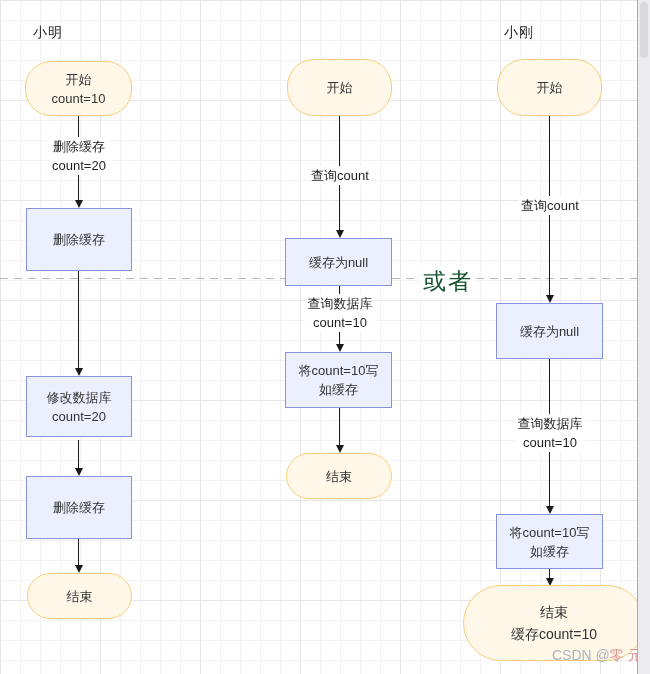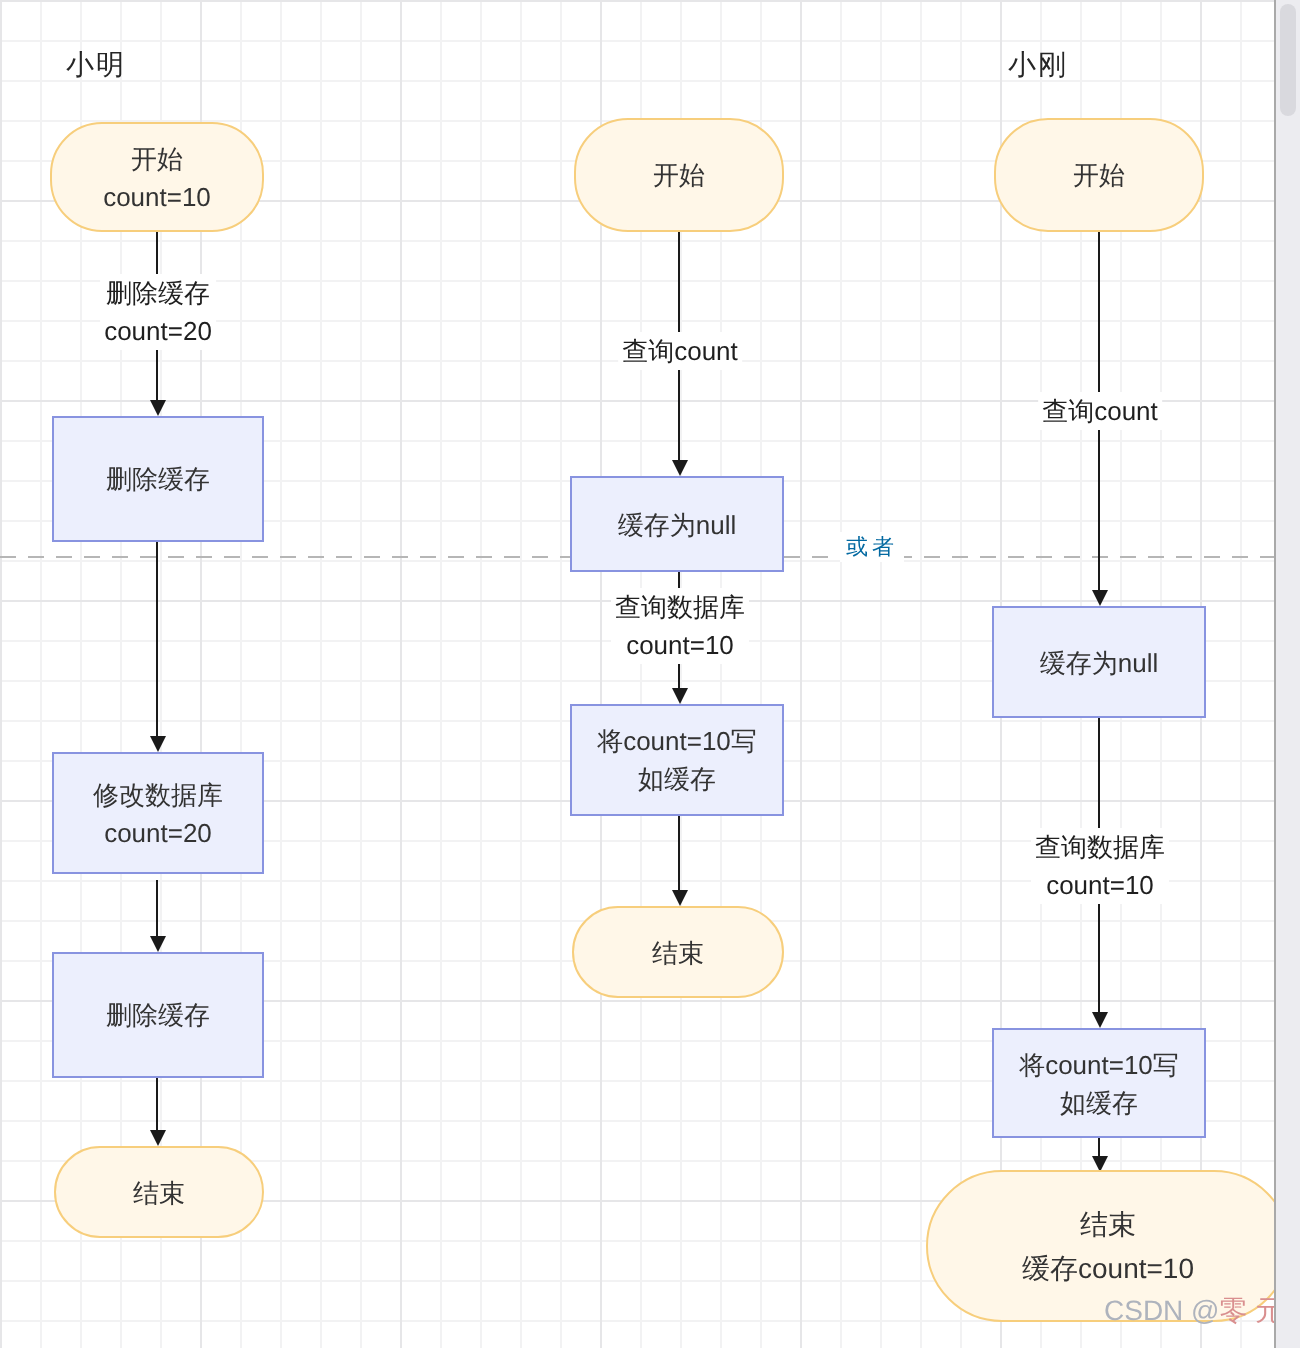--- a/index.html
+++ b/index.html
@@ -40,21 +40,21 @@
   .edge-label{
     position:absolute;z-index:4;text-align:center;font-size:13px;line-height:19px;
     color:#1f1f1f;background:#fff;padding:0 2px;transform:translateX(-50%);
     white-space:nowrap;
   }
   .separator{
     position:absolute;left:0;top:278px;width:637px;height:1px;z-index:1;
     background:repeating-linear-gradient(90deg,var(--separator,#b6b6b6) 0 8px,transparent 8px 14px);
   }
   .or-label{
-    position:absolute;left:420px;top:266px;z-index:4;font-size:11px;color:#0369a1;
+    position:absolute;left:420px;top:266px;z-index:4;font-size:23px;color:#14532d;
     background:#fff;padding:0 3px;letter-spacing:2px;
   }
   .watermark{
     position:absolute;left:552px;top:647px;z-index:5;font-size:14px;
     color:#aeb3bd;white-space:nowrap;
   }
   .watermark .wm-name{color:#d98f8f;}
   .scroll-track{
     position:absolute;left:637px;top:0;width:13px;height:674px;z-index:6;
     background:#ececf0;border-left:1px solid #a9a9a9;box-sizing:border-box;

